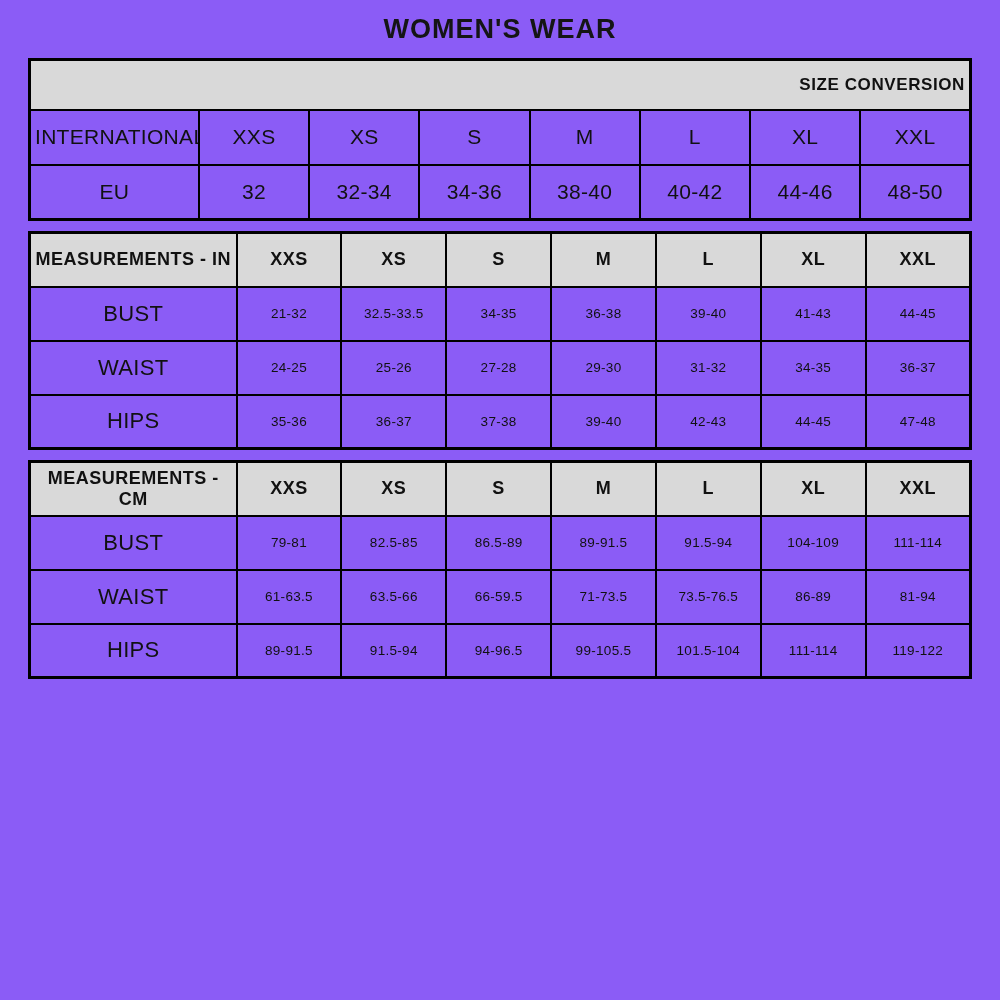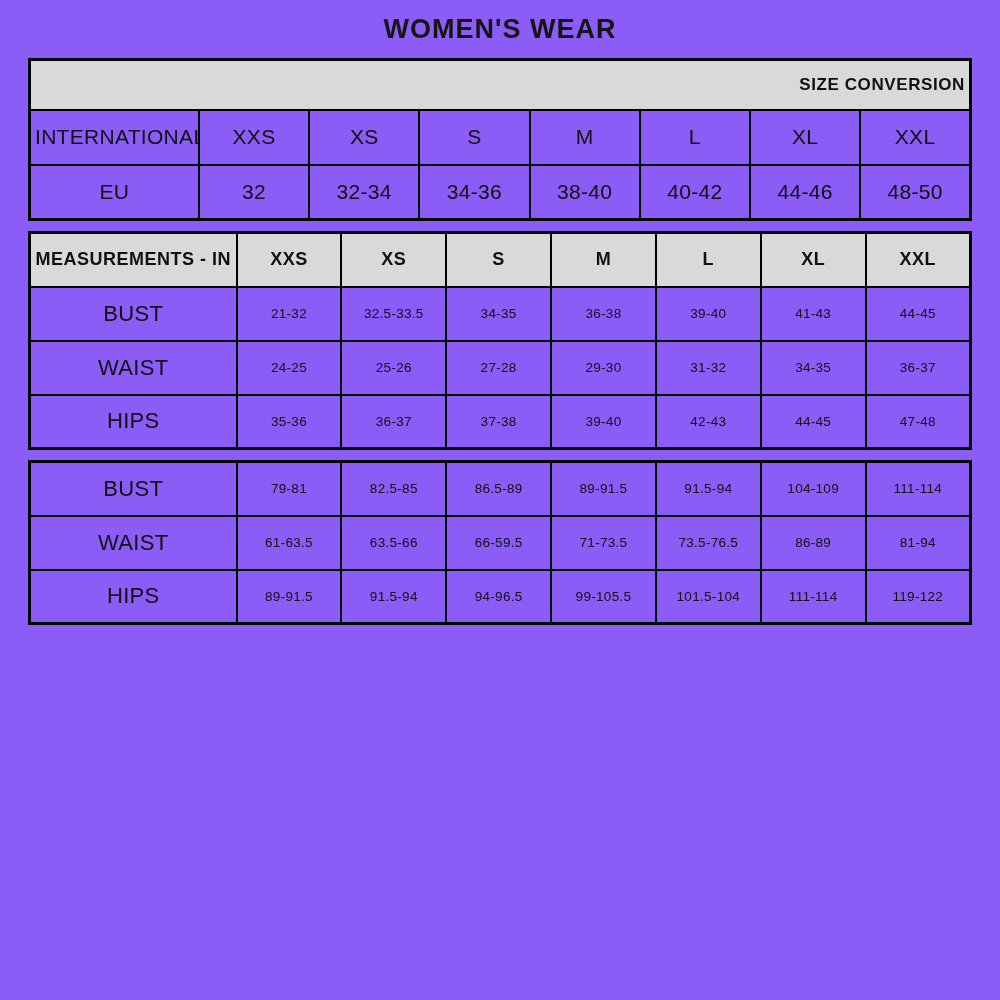--- a/index.html
+++ b/index.html
@@ -179,20 +179,30 @@
         <col style="width: 22%;">
         <col>
         <col>
         <col>
         <col>
         <col>
         <col>
         <col>
       </colgroup>
       <tbody>
+        <tr class="head">
+          <td class="label">MEASUREMENTS - CM</td>
+          <td>XXS</td>
+          <td>XS</td>
+          <td>S</td>
+          <td>M</td>
+          <td>L</td>
+          <td>XL</td>
+          <td>XXL</td>
+        </tr>
         <tr>
           <td class="label">BUST</td>
           <td>79-81</td>
           <td>82.5-85</td>
           <td>86.5-89</td>
           <td>89-91.5</td>
           <td>91.5-94</td>
           <td>104-109</td>
           <td>111-114</td>
         </tr>

